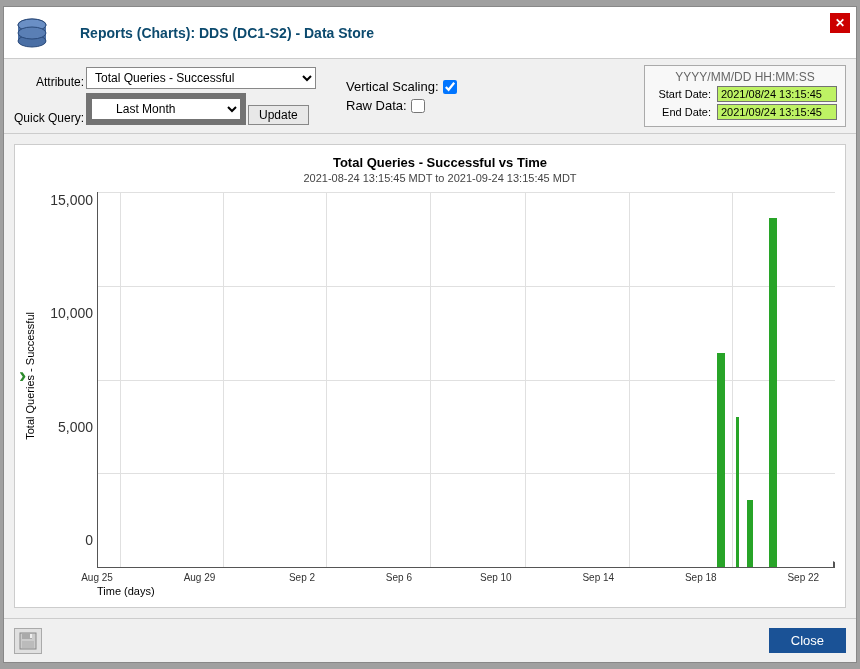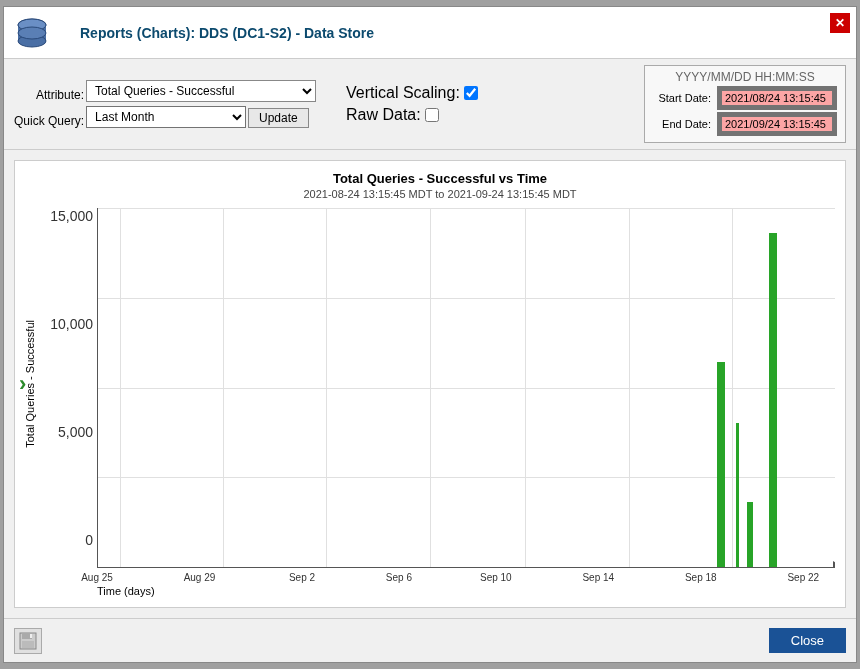--- a/index.html
+++ b/index.html
@@ -87,22 +87,22 @@
     .attr-select {
       width: 230px;
       font-size: 12px;
       padding: 2px 4px;
       border: 1px solid #888;
       background: white;
     }
     .quick-select {
       width: 160px;
       font-size: 12px;
-      padding: 2px 4px;
-      border: 1px solid #737373;
+      padding: 2px 20px;
+      border: 6px solid #737373;
       background: white;
     }
     .update-btn {
       font-size: 12px;
       padding: 2px 10px;
       border: 1px solid #888;
       background: #e8e8e8;
       cursor: pointer;
     }
     .toolbar-middle {
@@ -132,31 +132,31 @@
     }
     .date-label {
       font-size: 11px;
       color: #000;
       min-width: 58px;
       text-align: right;
     }
     .date-input {
       font-size: 11px;
       padding: 1px 3px;
-      border: 5px solid #737373;
-      background: #fca5a5;
+      border: 1px solid #737373;
+      background: #bef264;
       width: 120px;
     }
     .checkbox-row {
       display: flex;
       align-items: center;
       gap: 4px;
     }
     .checkbox-label {
-      font-size: 16px;
+      font-size: 13px;
     }
     .chart-area {
       flex: 1;
       background: white;
       margin: 10px;
       border: 1px solid #ccc;
       position: relative;
       display: flex;
       align-items: stretch;
     }

